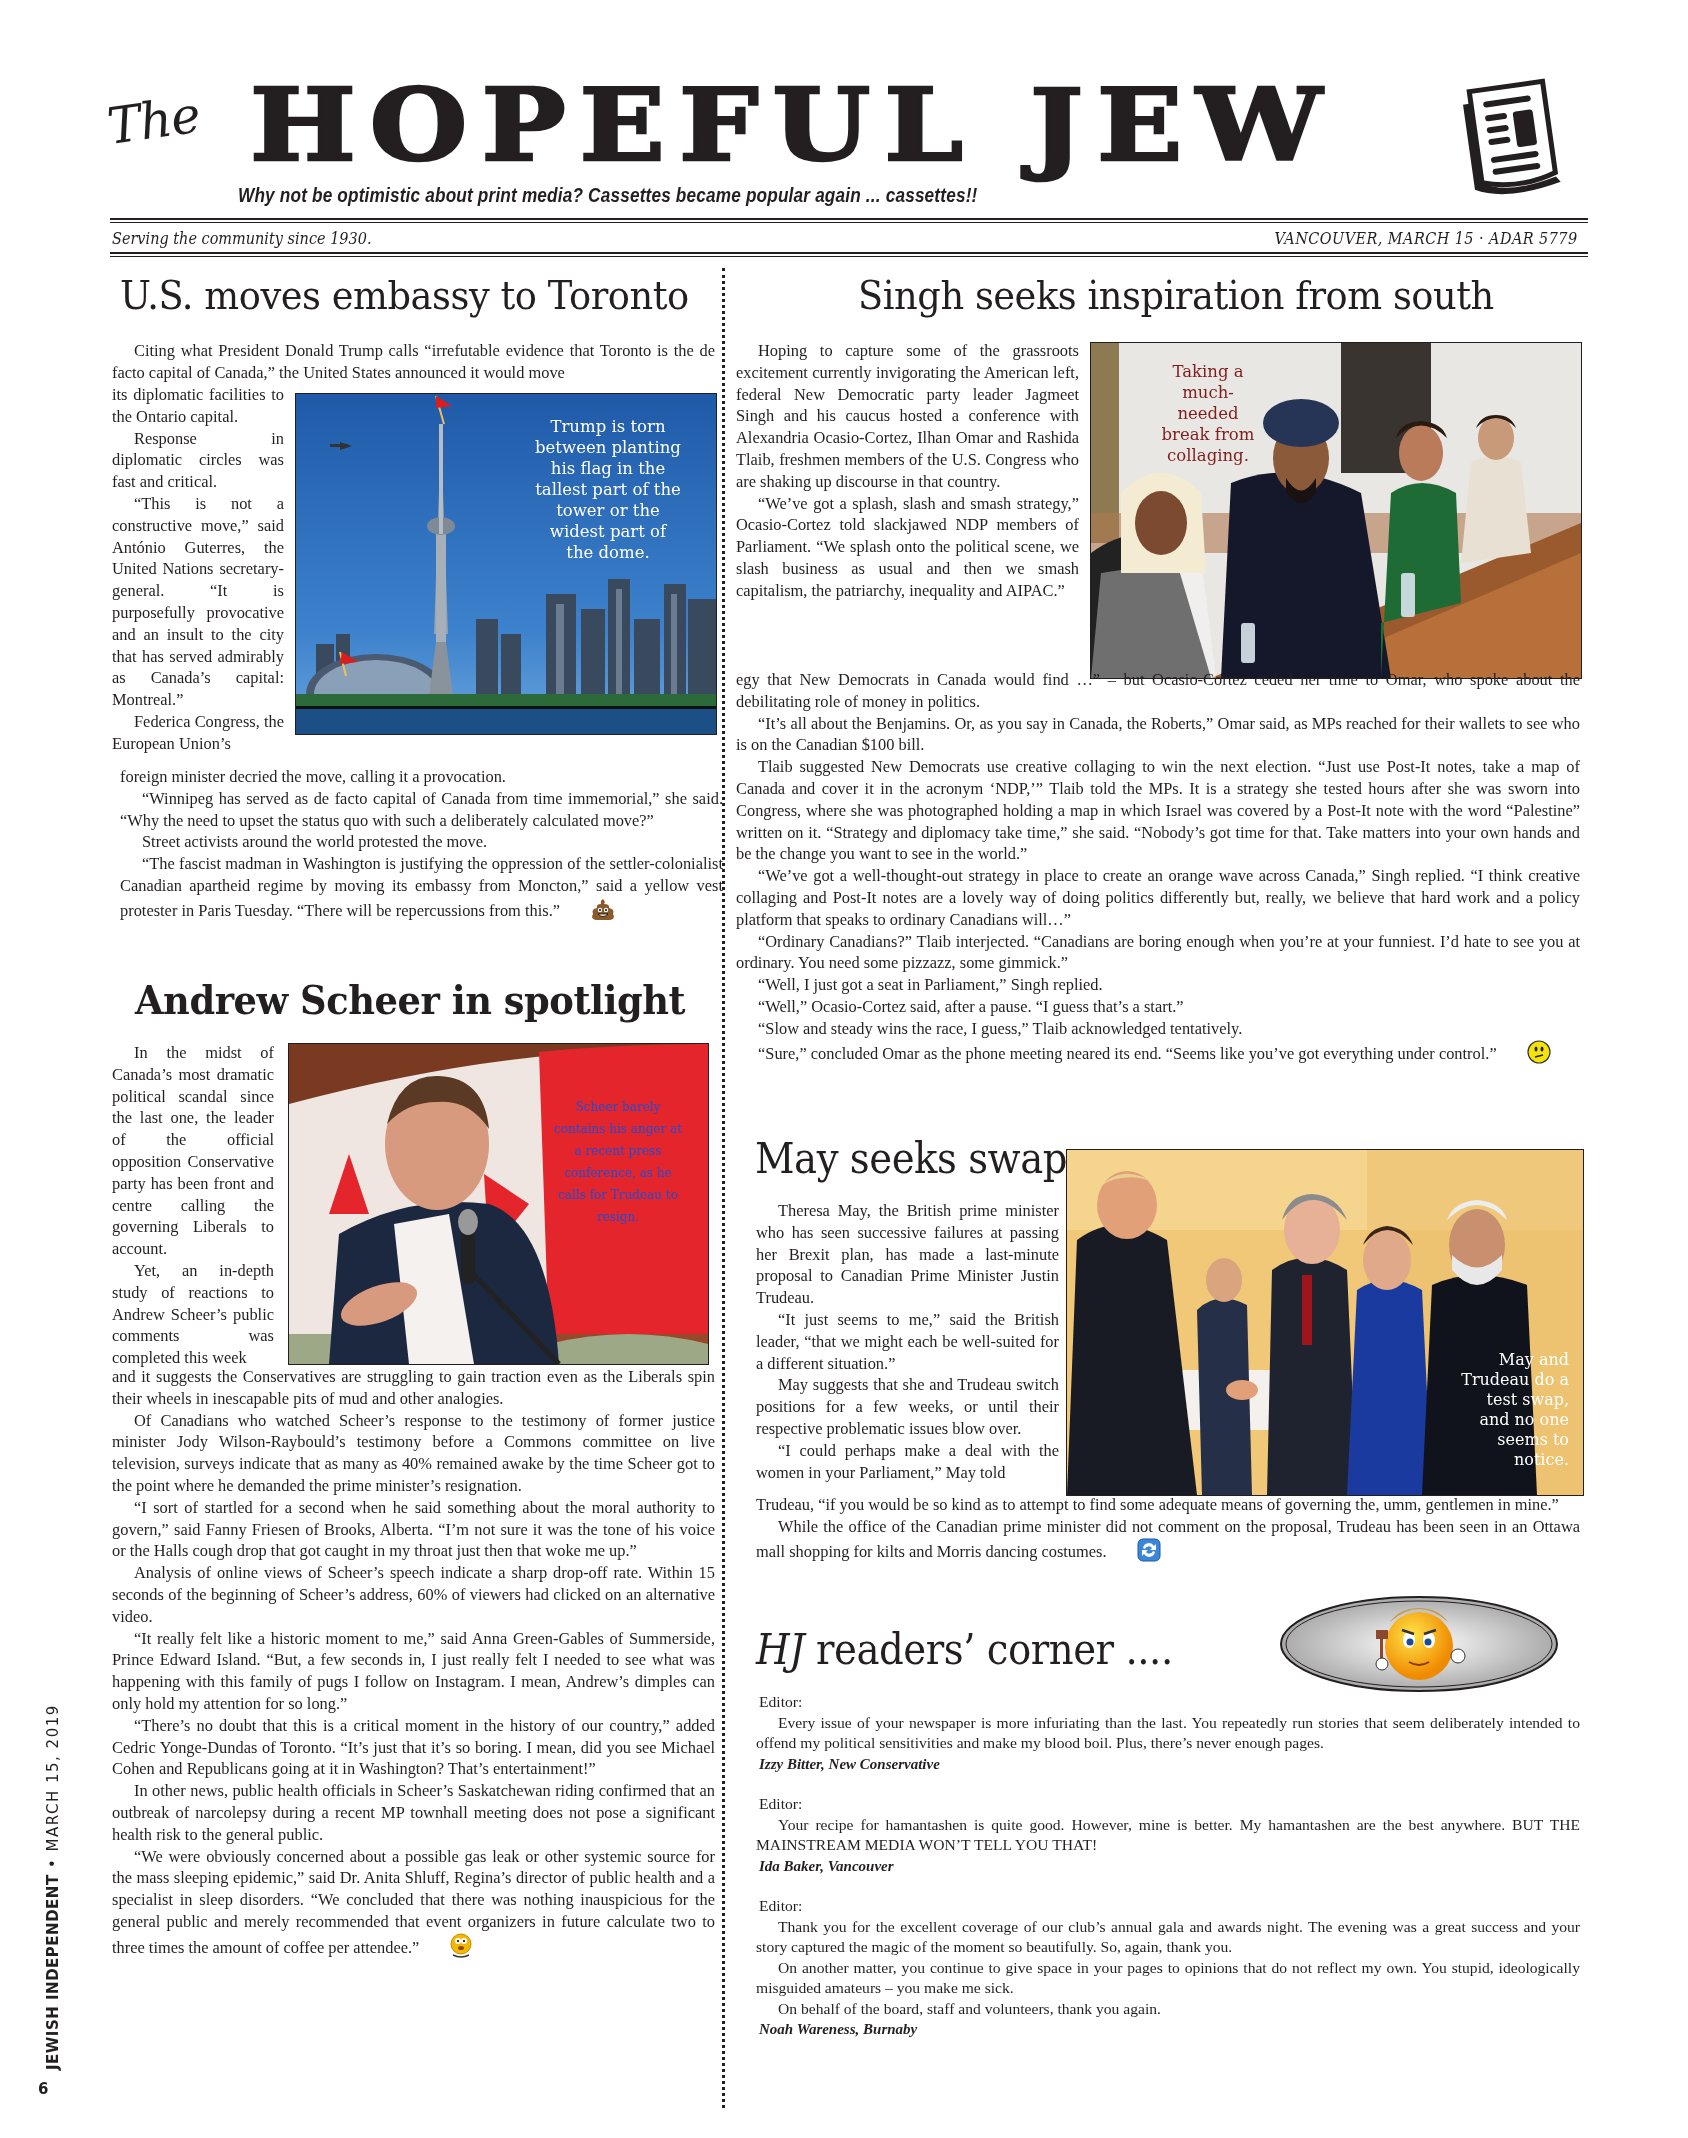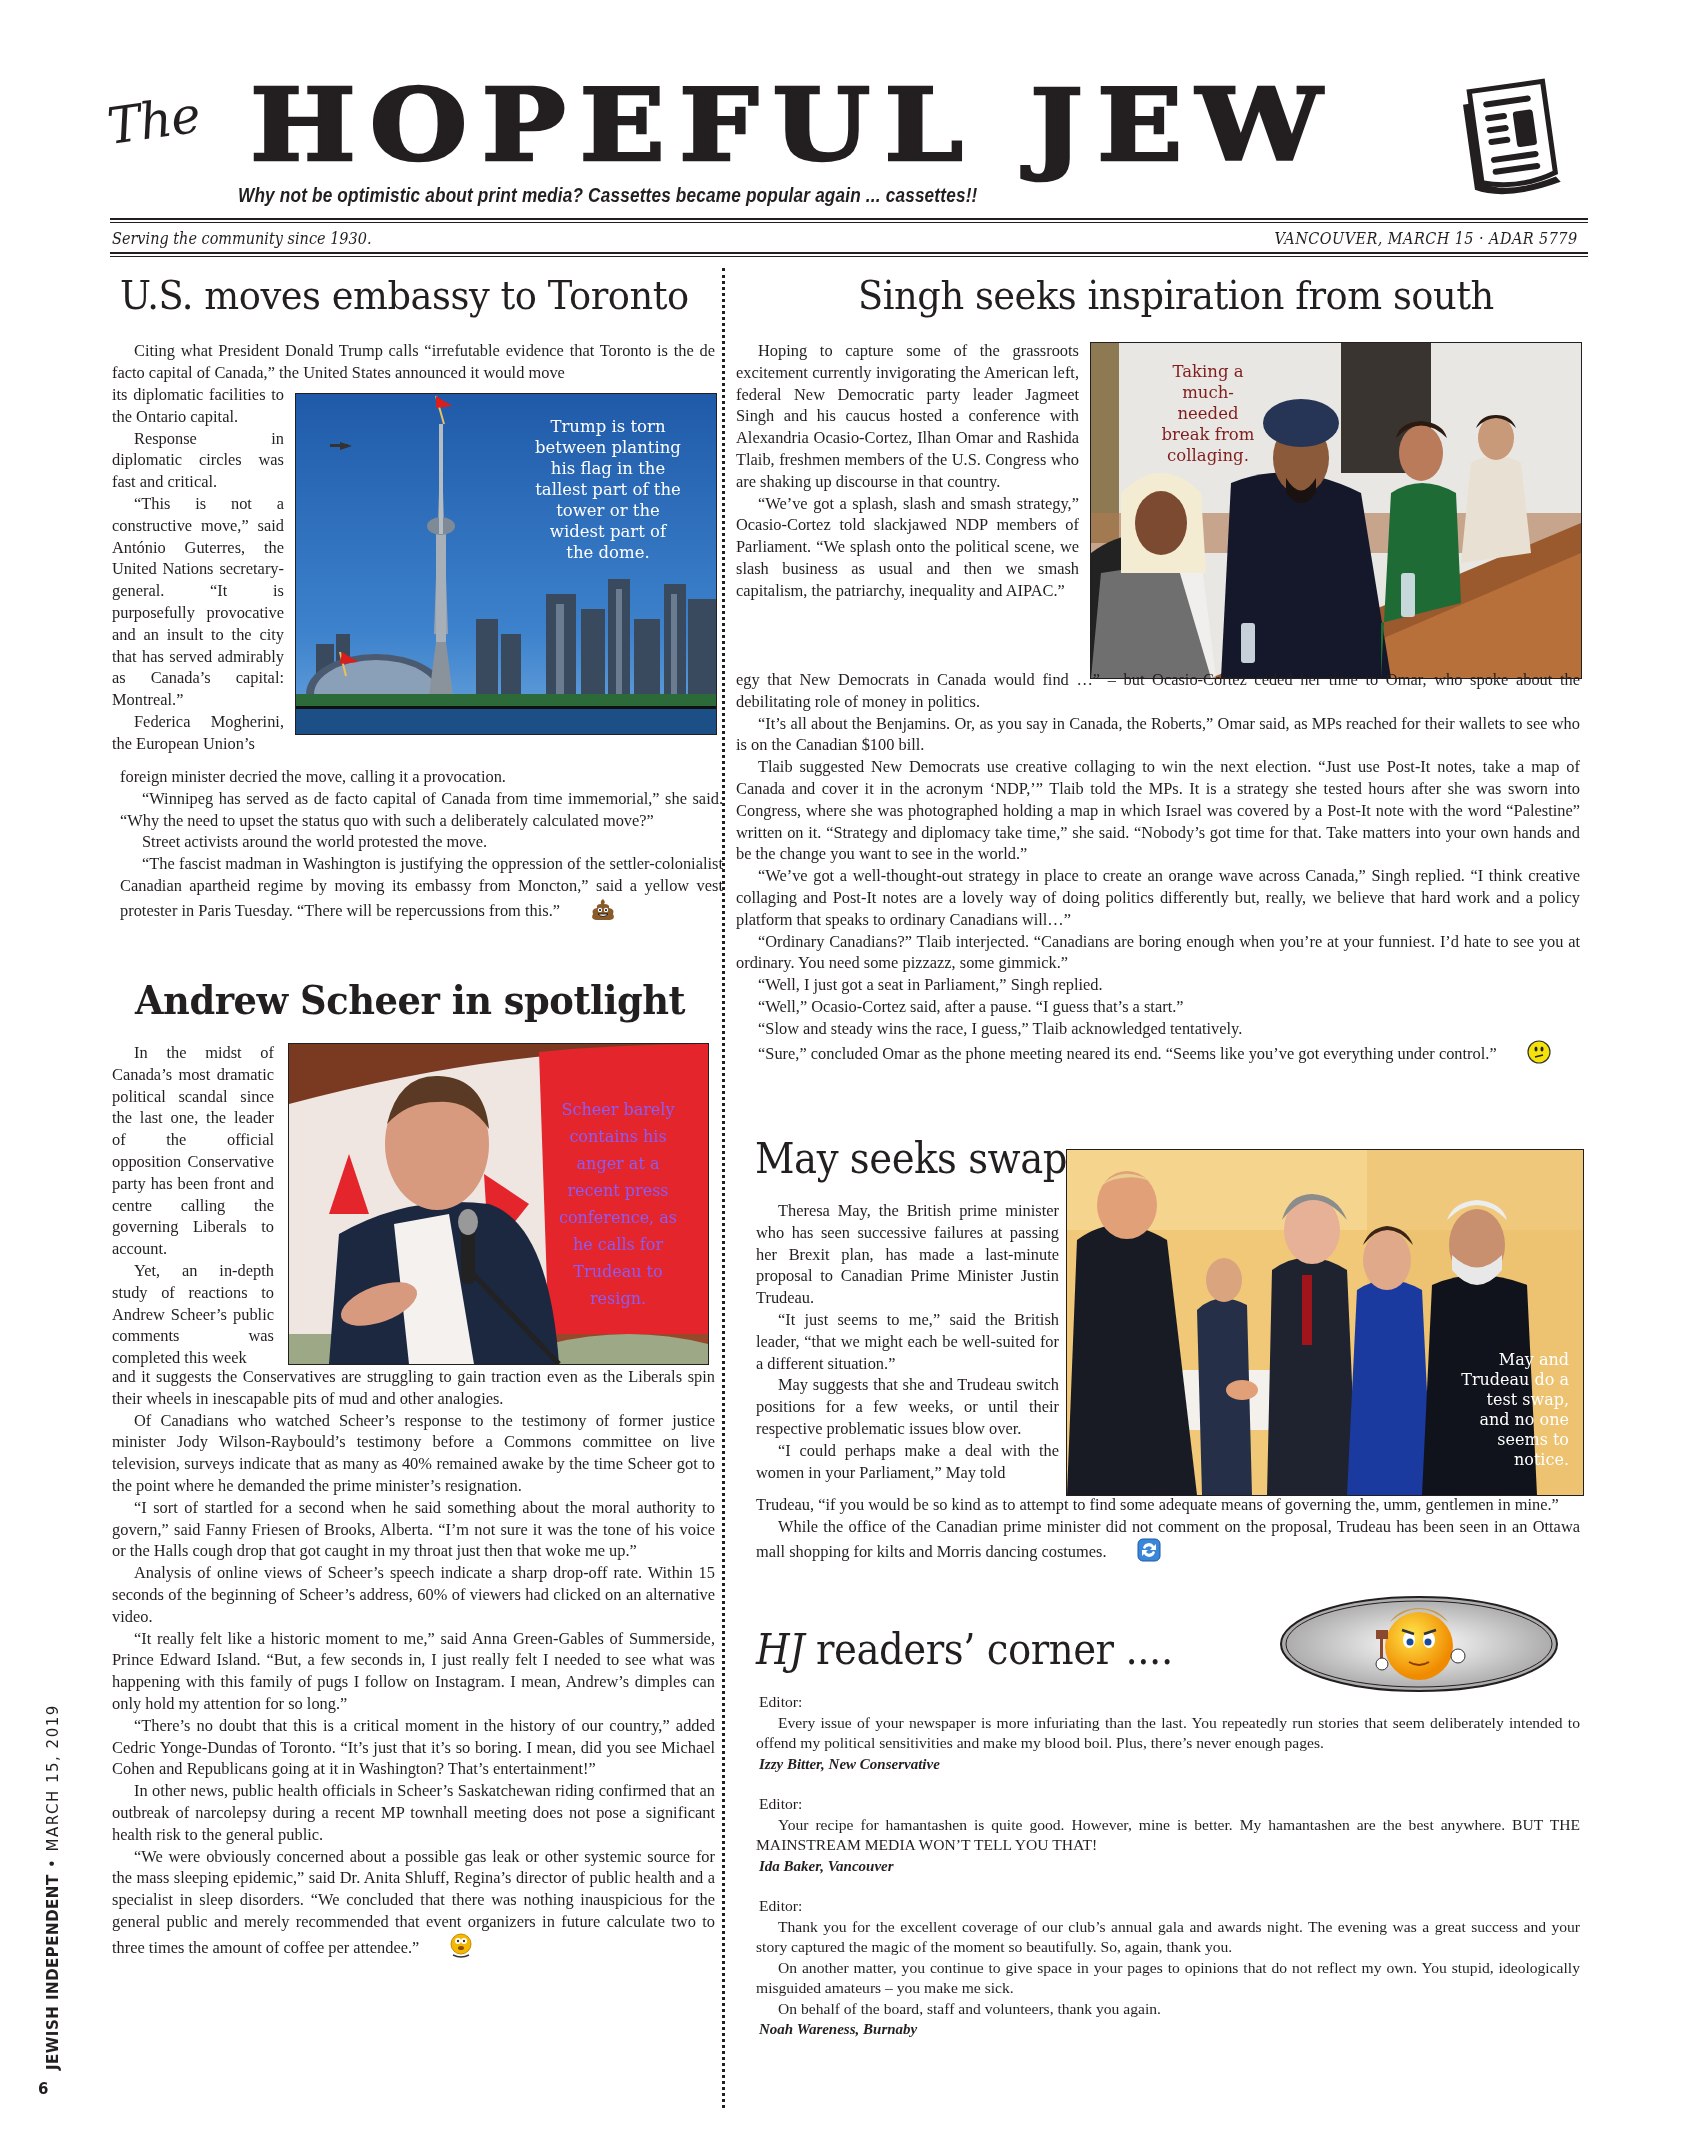--- a/index.html
+++ b/index.html
@@ -65,21 +65,21 @@
 <div class="abs vdots"></div>
 
 <div class="abs h1" style="left:120px;top:272px;">U.S. moves embassy to Toronto</div>
 <div class="abs txt" style="left:112px;top:340px;width:603px;">
   <p>Citing what President Donald Trump calls “irrefutable evidence that Toronto is the de facto capital of Canada,” the United States announced it would move</p>
 </div>
 <div class="abs txt" style="left:112px;top:384px;width:172px;">
   <p class="ni">its diplomatic facilities to the Ontario capital.</p>
   <p>Response in diplomatic circles was fast and critical.</p>
   <p>“This is not a constructive move,” said António Guterres, the United Nations secretary-general. “It is purposefully provocative and an insult to the city that has served admirably as Canada’s capital: Montreal.”</p>
-  <p>Federica Mogherini, the European Union’s</p>
+  <p>Federica Congress, the European Union’s</p>
 </div>
 <div class="abs img" style="left:295px;top:393px;width:420px;height:340px;">
   <svg width="420" height="340" viewBox="0 0 420 340" preserveAspectRatio="none">
     <defs>
       <linearGradient id="sky" x1="0" y1="0" x2="0" y2="1">
         <stop offset="0" stop-color="#1f5aa8"></stop>
           <stop offset="0.7" stop-color="#3d82cc"></stop>
           <stop offset="1" stop-color="#6aa4dd"></stop>
       </linearGradient>
     </defs>
@@ -149,21 +149,21 @@
     <rect x="0" y="290" width="419" height="30" fill="#4a6a2a" opacity="0.5"></rect>
     <path d="M40 320 L50 190 Q120 150 200 160 Q260 180 270 320 Z" fill="#1c2740"></path>
     <path d="M105 180 L160 170 L185 320 L120 320 Z" fill="#f4f1ee"></path>
     <ellipse cx="148" cy="100" rx="52" ry="66" fill="#d89a7e"></ellipse>
     <path d="M98 80 Q110 30 150 32 Q195 34 200 85 Q180 55 148 58 Q118 58 98 80 Z" fill="#5a3a24"></path>
     <ellipse cx="90" cy="260" rx="40" ry="18" fill="#d89a7e" transform="rotate(-20 90 260)"></ellipse>
     <rect x="172" y="176" width="14" height="64" rx="6" fill="#222"></rect>
     <ellipse cx="179" cy="178" rx="10" ry="13" fill="#999"></ellipse>
     <line x1="184" y1="230" x2="270" y2="320" stroke="#222" stroke-width="5"></line>
   </svg>
-  <div class="abs cap" style="left:265px;top:52px;width:128px;color:#8b5cf6;font-size:16px;line-height:27px;">Scheer barely contains his anger at a recent press conference, as he calls for Trudeau to resign.</div>
+  <div class="abs cap" style="left:265px;top:52px;width:128px;color:#1d4ed8;font-size:12px;line-height:22px;">Scheer barely contains his anger at a recent press conference, as he calls for Trudeau to resign.</div>
 </div>
 <div class="abs txt" style="left:112px;top:1366px;width:603px;">
   <p class="ni">and it suggests the Conservatives are struggling to gain traction even as the Liberals spin their wheels in inescapable pits of mud and other analogies.</p>
   <p>Of Canadians who watched Scheer’s response to the testimony of former justice minister Jody Wilson-Raybould’s testimony before a Commons committee on live television, surveys indicate that as many as 40% remained awake by the time Scheer got to the point where he demanded the prime minister’s resignation.</p>
   <p>“I sort of startled for a second when he said something about the moral authority to govern,” said Fanny Friesen of Brooks, Alberta. “I’m not sure it was the tone of his voice or the Halls cough drop that got caught in my throat just then that woke me up.”</p>
   <p>Analysis of online views of Scheer’s speech indicate a sharp drop-off rate. Within 15 seconds of the beginning of Scheer’s address, 60% of viewers had clicked on an alternative video.</p>
   <p>“It really felt like a historic moment to me,” said Anna Green-Gables of Summerside, Prince Edward Island. “But, a few seconds in, I just really felt I needed to see what was happening with this family of pugs I follow on Instagram. I mean, Andrew’s dimples can only hold my attention for so long.”</p>
   <p>“There’s no doubt that this is a critical moment in the history of our country,” added Cedric Yonge-Dundas of Toronto. “It’s just that it’s so boring. I mean, did you see Michael Cohen and Republicans going at it in Washington? That’s entertainment!”</p>
   <p>In other news, public health officials in Scheer’s Saskatchewan riding confirmed that an outbreak of narcolepsy during a recent MP townhall meeting does not pose a significant health risk to the general public.</p>
   <p><span>“We were obviously concerned about a possible gas leak or other systemic source for the mass sleeping epidemic,” said Dr. Anita Shluff, Regina’s director of public health and a specialist in sleep disorders. “We concluded that there was nothing inauspicious for the general public and merely recommended that event organizers in future calculate two to three times the amount of coffee per attendee.”</span><span class="emoji"><svg width="24" height="26" viewBox="0 0 24 26">

